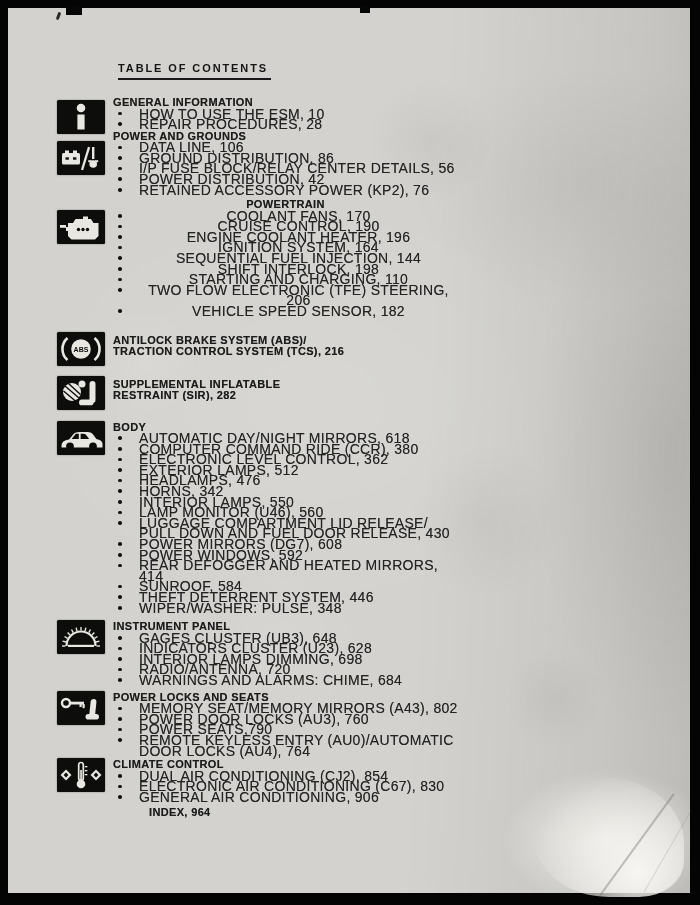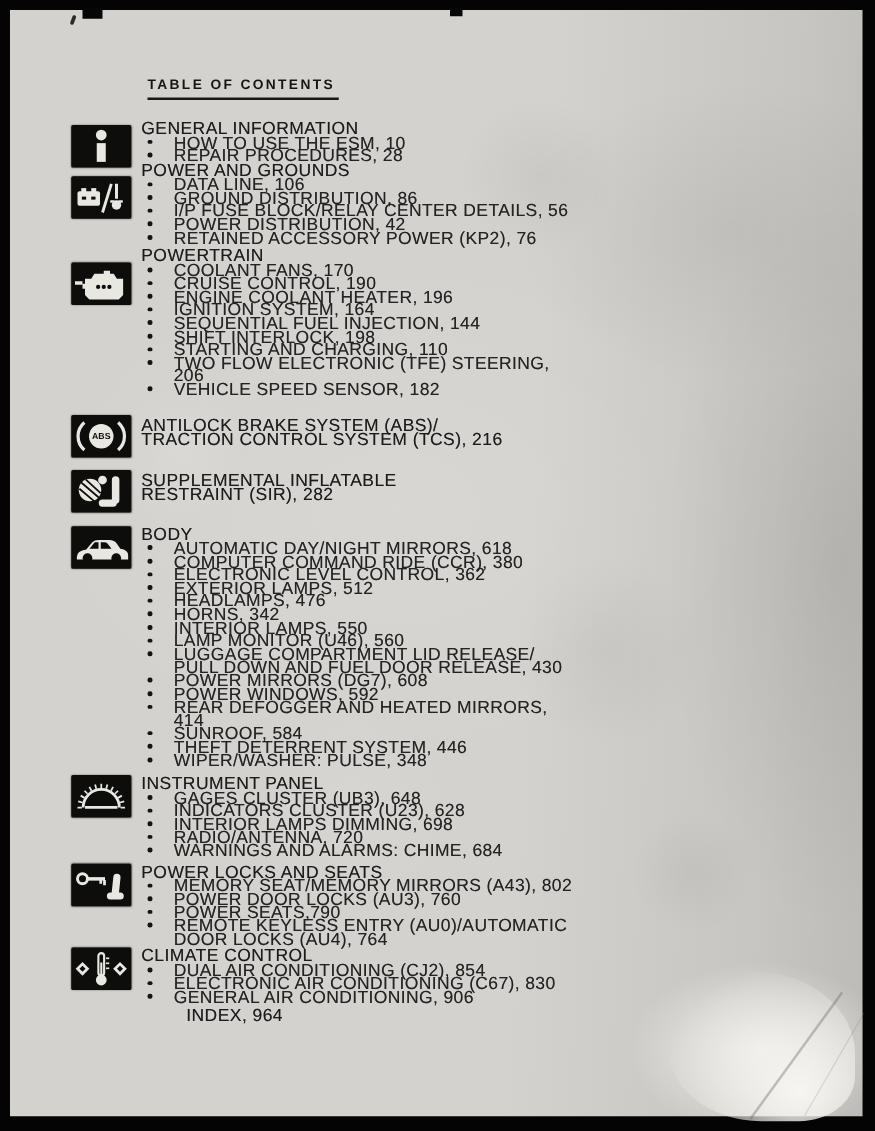--- a/index.html
+++ b/index.html
@@ -34,42 +34,42 @@
     transform:rotate(20deg);border-radius:2px;}
   .title{
     position:absolute;left:110px;top:54px;margin:0;
     font-size:11px;font-weight:700;letter-spacing:1.9px;color:#151515;
     border-bottom:2.2px solid #181818;padding:0 3px 4px 0;
     white-space:nowrap;
   }
   .toc{position:absolute;left:105px;top:89px;width:345px;}
   .sec{position:relative;}
   .sec-header{
-    margin:0;font-size:14px;font-weight:400;letter-spacing:0.35px;
+    margin:0;font-size:11px;font-weight:700;letter-spacing:0.35px;
     line-height:11.5px;white-space:pre-line;color:#1b1b1b;
     text-shadow:0 0 0.5px rgba(25,25,25,0.55);
   }
   .sec-items{list-style:none;margin:0;padding:0;}
   .toc-item{
     position:relative;padding-left:26px;
     font-size:14px;line-height:10.6px;letter-spacing:0.3px;
     white-space:pre-line;color:#232323;
     text-shadow:0 0 0.5px rgba(30,30,30,0.5);
   }
   .bullet{position:absolute;left:5px;top:3.4px;width:3.6px;height:3.6px;
     background:#141414;border-radius:50%;}
   .icon-block{
     position:absolute;left:-56px;top:-1px;width:48px;height:34px;
     background:#0d0d0c;border-radius:1.5px;
     box-shadow:0 0 1.5px rgba(0,0,0,0.55);
   }
   .icon-svg{width:100%;height:100%;display:block;}
   
   [data-sec="power-and-grounds"]{margin-top:1px;}
-  [data-sec="powertrain"]{margin-top:4px;}
+  [data-sec="powertrain"]{margin-top:4px;text-align:center;}
   [data-sec="abs-tcs"]{margin-top:18px;}
   [data-sec="sir"]{margin-top:21px;}
   [data-sec="body"]{margin-top:20px;}
   [data-sec="instrument-panel"]{margin-top:8px;}
   [data-sec="power-locks-and-seats"]{margin-top:6px;}
   [data-sec="climate-control"]{margin-top:3px;}
   [data-sec="index"]{margin-top:5px;padding-left:36px;}
   [data-sec="general-information"] .icon-block{top:3px;}
   [data-sec="power-and-grounds"] .icon-block{top:10px;}
   [data-sec="powertrain"] .icon-block{top:11px;}

